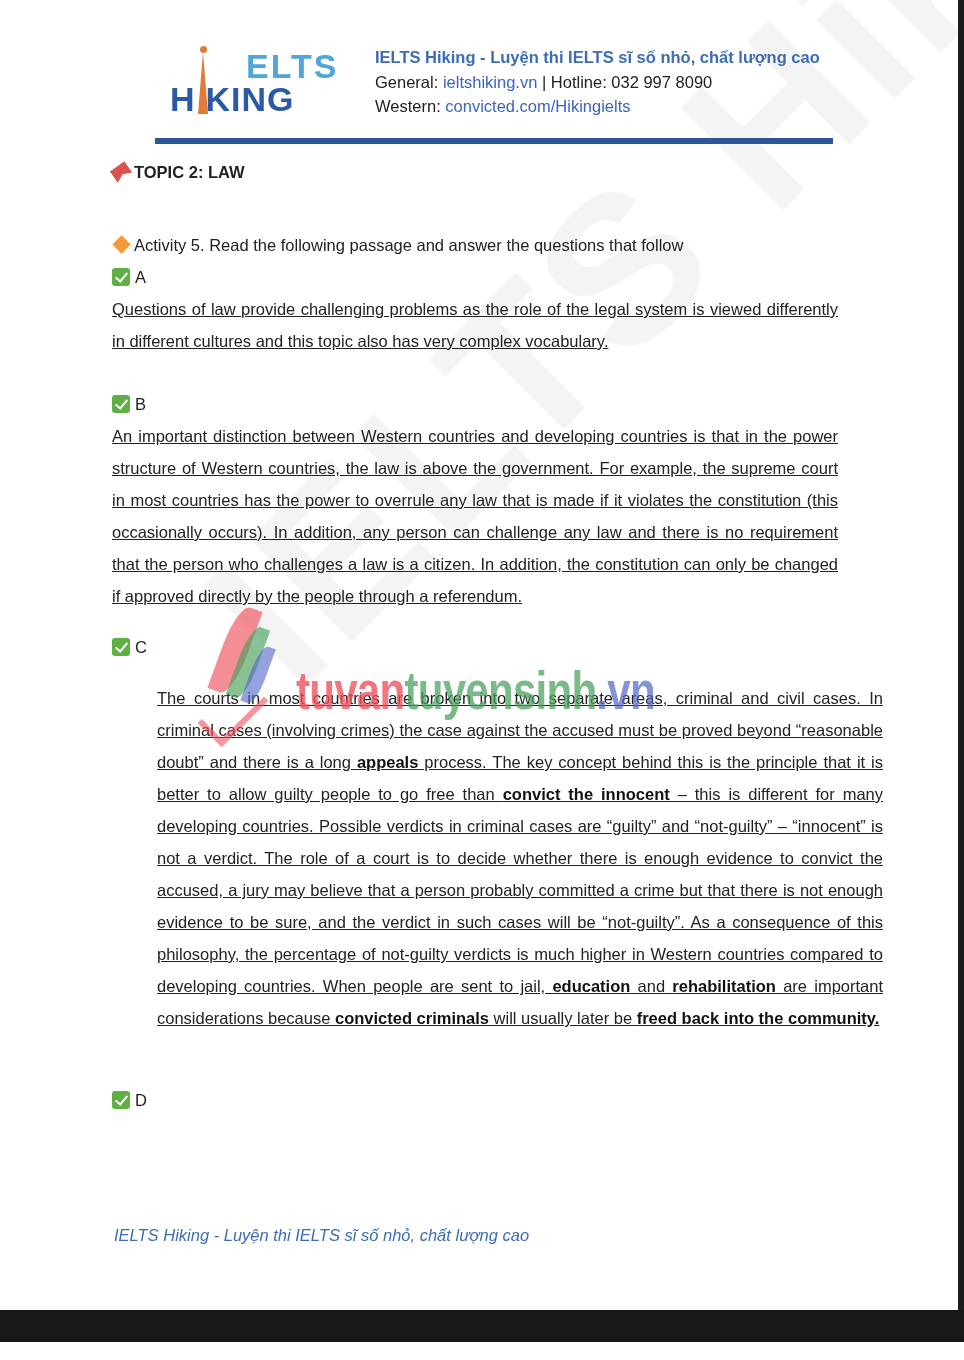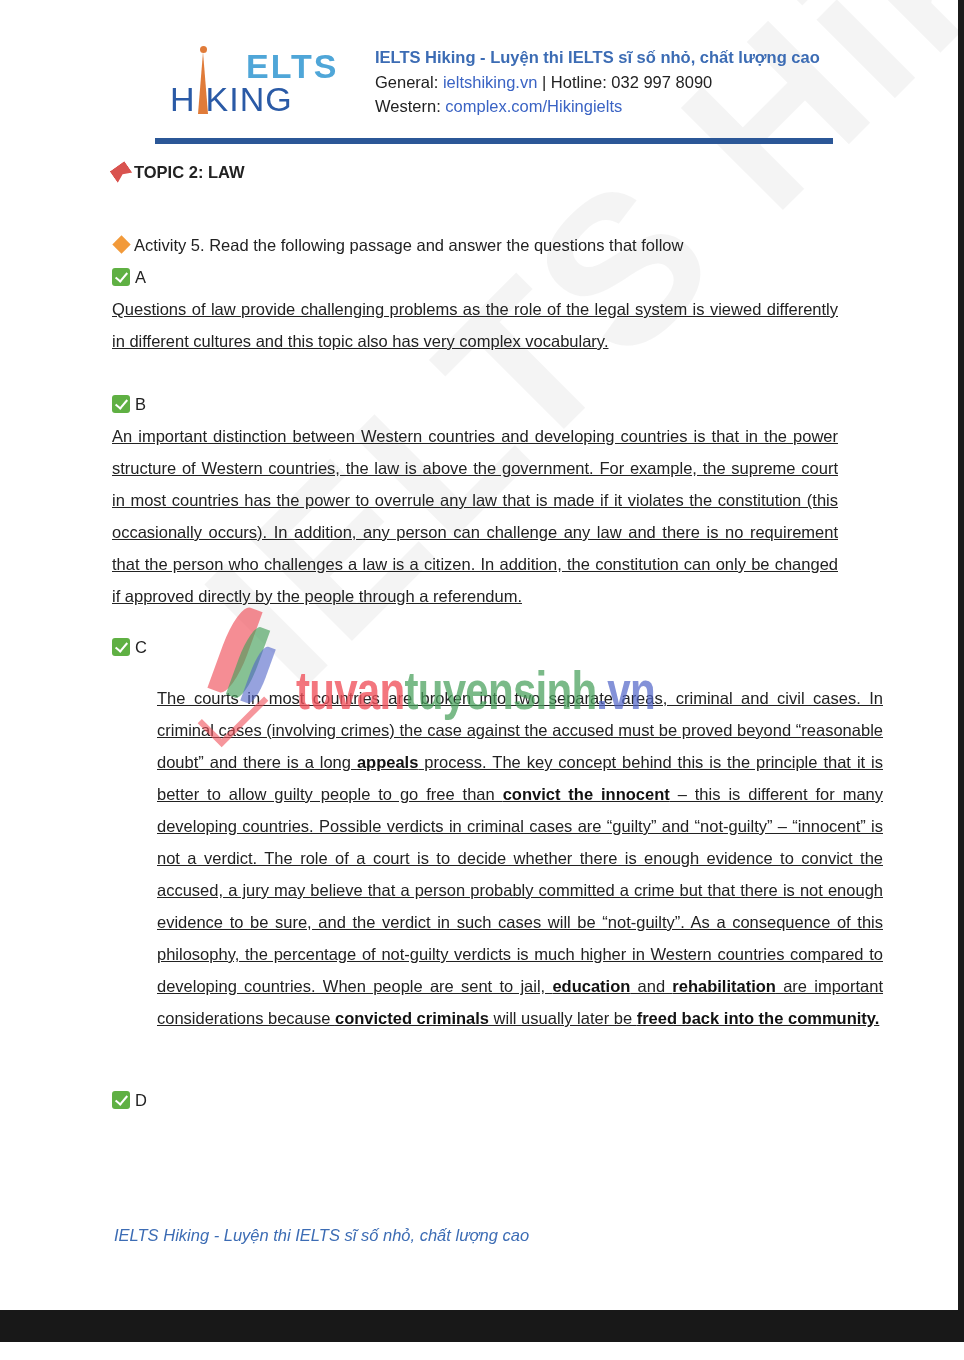--- a/index.html
+++ b/index.html
@@ -9,21 +9,21 @@
     font-family:"Liberation Sans", sans-serif; color:#222;
   }
   .page { position:absolute; left:0; top:0; width:958px; height:1310px; background:#fff; overflow:hidden; }
   .right-strip { position:absolute; right:0; top:0; width:6px; height:1342px; background:#1b1b1b; }
   .bottom-bar { position:absolute; left:0; top:1310px; width:964px; height:32px; background:#181818; }
   .bottom-white { position:absolute; left:0; top:1342px; width:958px; height:18px; background:#fff; }
 
   
   .logo { position:absolute; left:168px; top:46px; width:145px; height:72px; }
   .logo .l1 { position:absolute; left:42px; top:3px; font-size:34px; font-weight:bold; color:#4fa6d8; letter-spacing:2px; line-height:34px;margin-left:36px; }
-  .logo .l2 { position:absolute; left:2px; top:36px; font-size:34px; font-weight:normal; color:#2a5aa6; letter-spacing:1px; line-height:34px; }
+  .logo .l2 { position:absolute; left:2px; top:36px; font-size:34px; font-weight:bold; color:#2a5aa6; letter-spacing:1px; line-height:34px; }
   .logo .tower { position:absolute; left:30px; top:6px; width:0; height:0;
      border-left:5px solid transparent; border-right:5px solid transparent; border-bottom:62px solid #e07b39; }
   .logo .dot { position:absolute; left:32px; top:0px; width:7px; height:7px; border-radius:50%; background:#e07b39; }
 
   .hdr-info { position:absolute; left:375px; top:45px; font-size:16.5px; line-height:24.5px; color:#222; }
   .hdr-info .title { color:#3c6cb4; font-weight:bold; }
   .hdr-info a { color:#3a63c4; }
   .hdr-rule { position:absolute; left:155px; top:138px; width:678px; height:6px; background:#2b5797; }
 
   
@@ -63,21 +63,21 @@
     <div class="l1">ELTS</div>
     <div class="l2">H<span style="display:inline-block;width:10px"></span>KING</div>
   </div>
 
   <div class="hdr-info">
     <div class="title">IELTS Hiking - Luyện thi IELTS sĩ số nhỏ, chất lượng cao</div>
     <div>
       <span>General: </span><a>ieltshiking.vn</a><span> | Hotline: 032 997 8090</span>
     </div>
     <div>
-      <span>Western: </span><a>complex.com/Hikingielts</a>
+      <span>Western: </span><a>convicted.com/Hikingielts</a>
     </div>
   </div>
   <div class="hdr-rule"></div>
 
   <div class="txt" style="top:156px; font-weight:bold;">
     <span class="bookmark"></span><span>TOPIC 2: LAW</span>
   </div>
 
 
   <div class="txt" style="top:229px; left:110px;">

